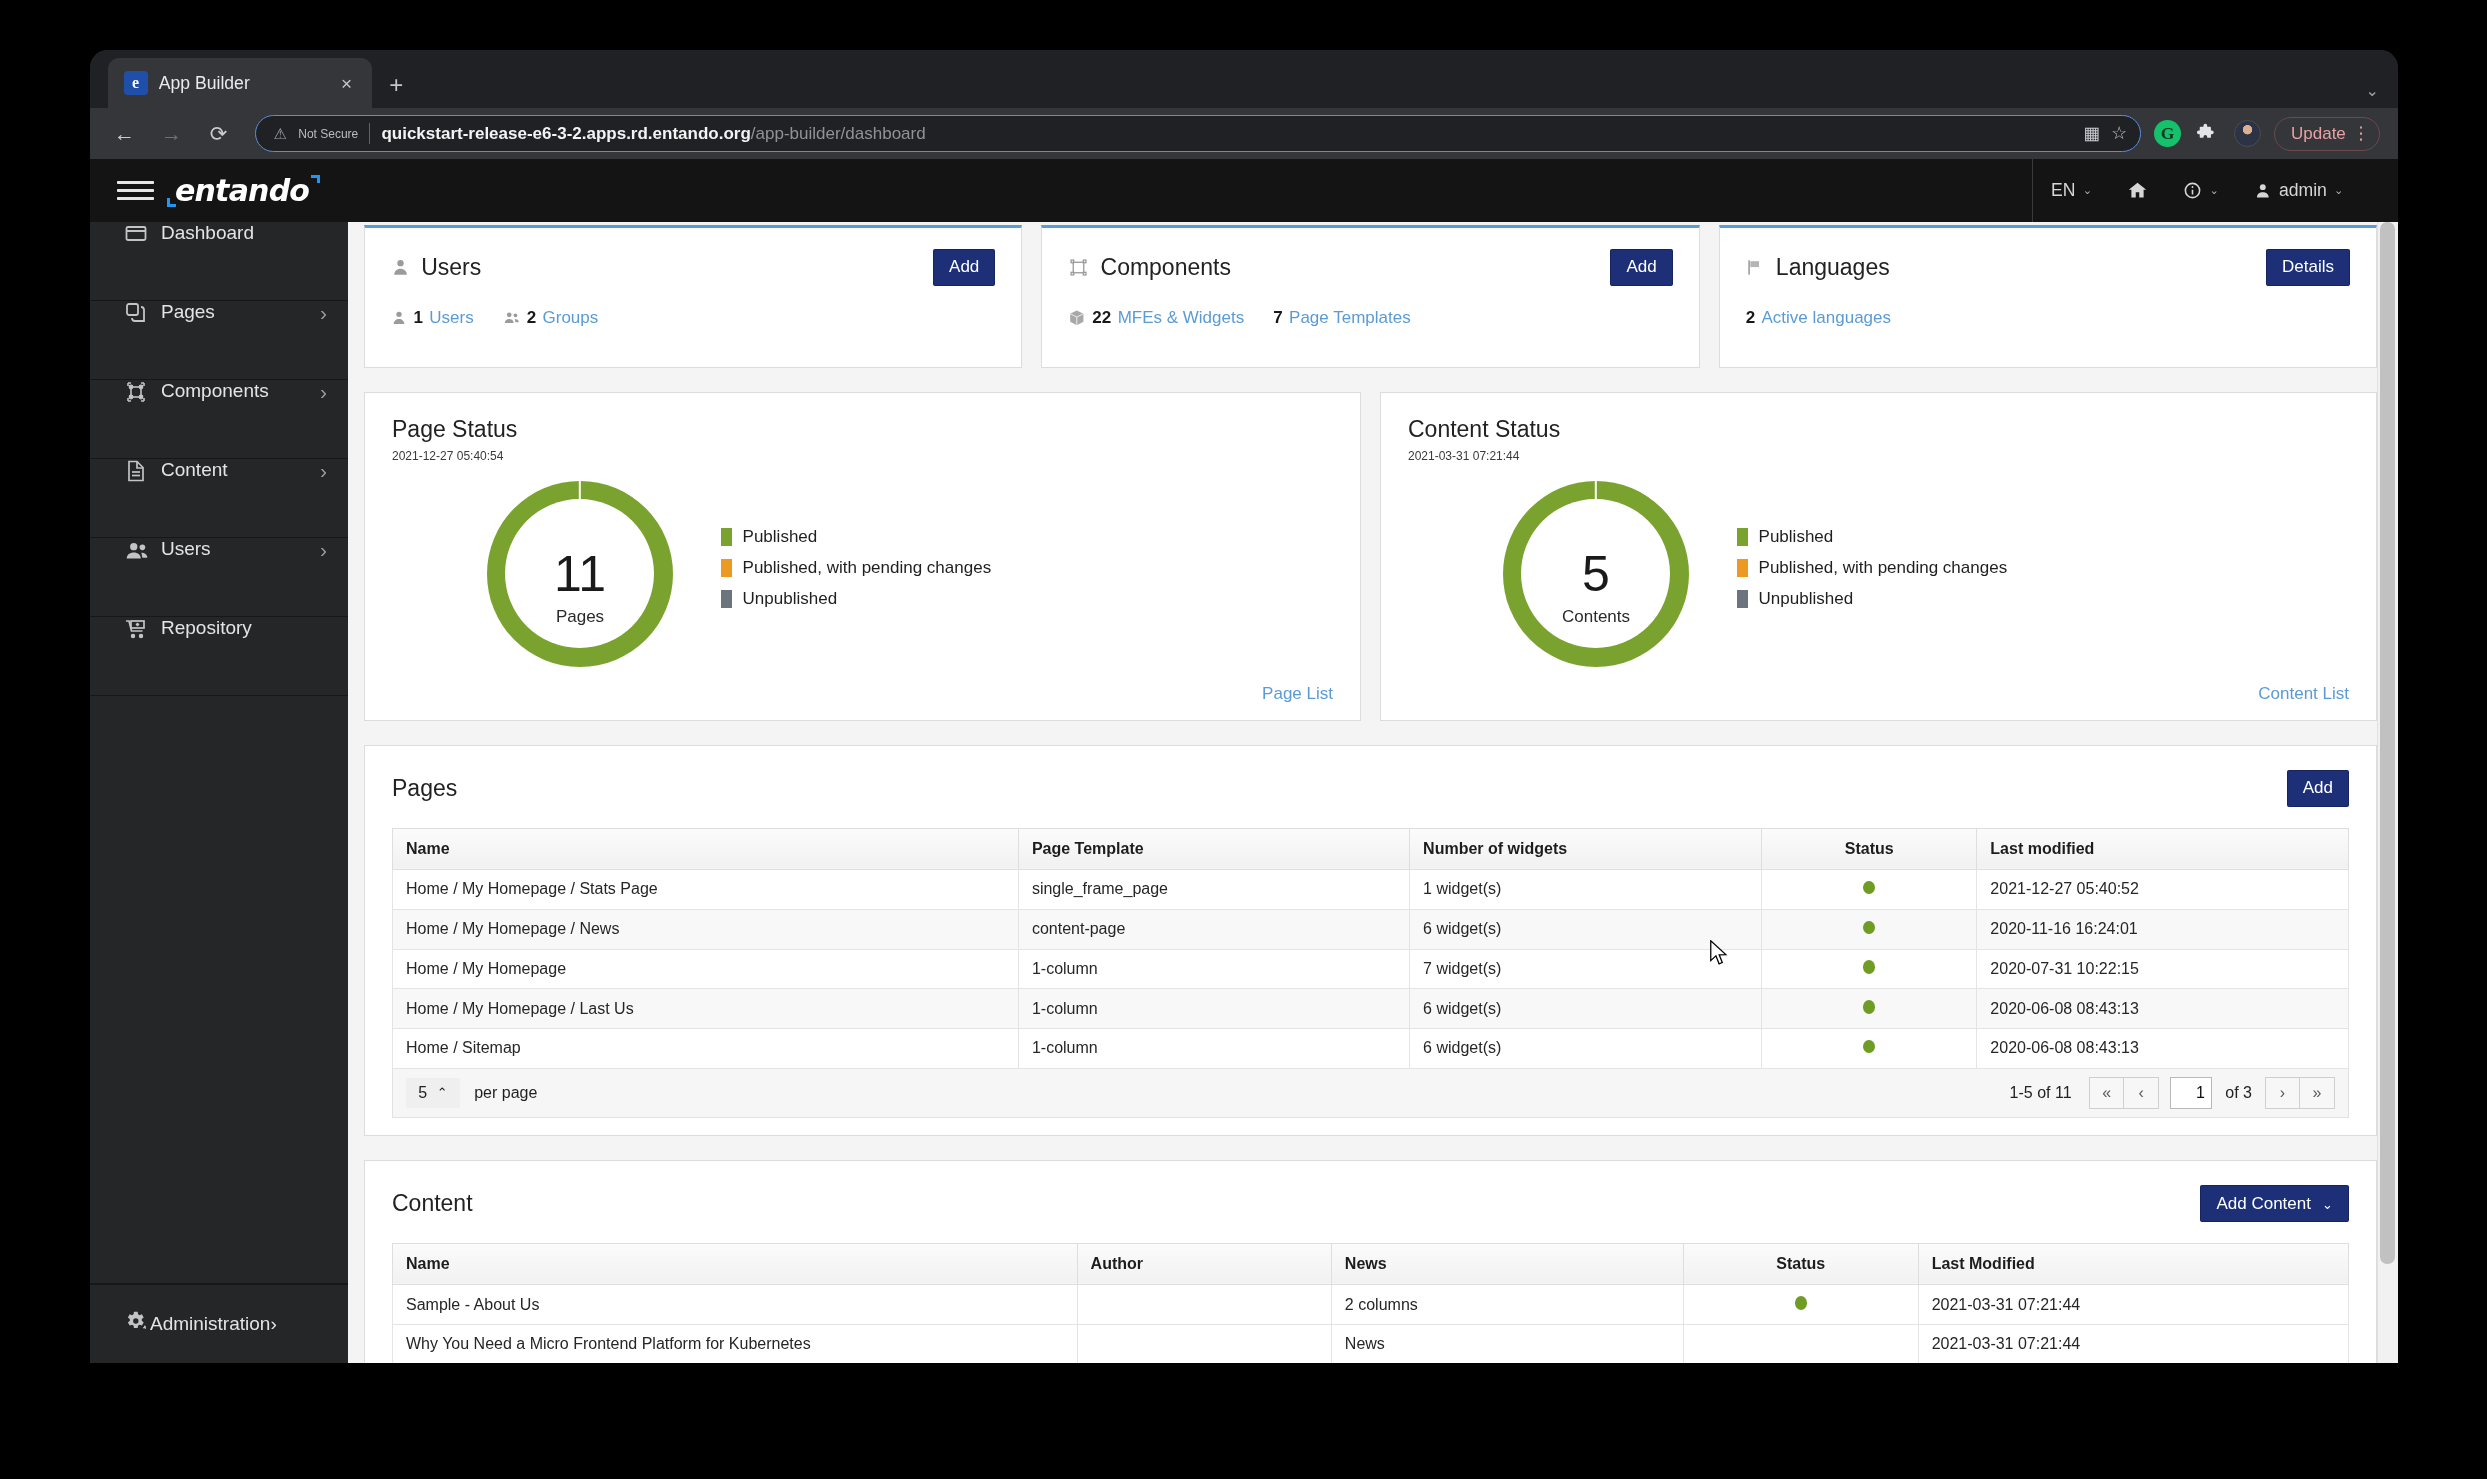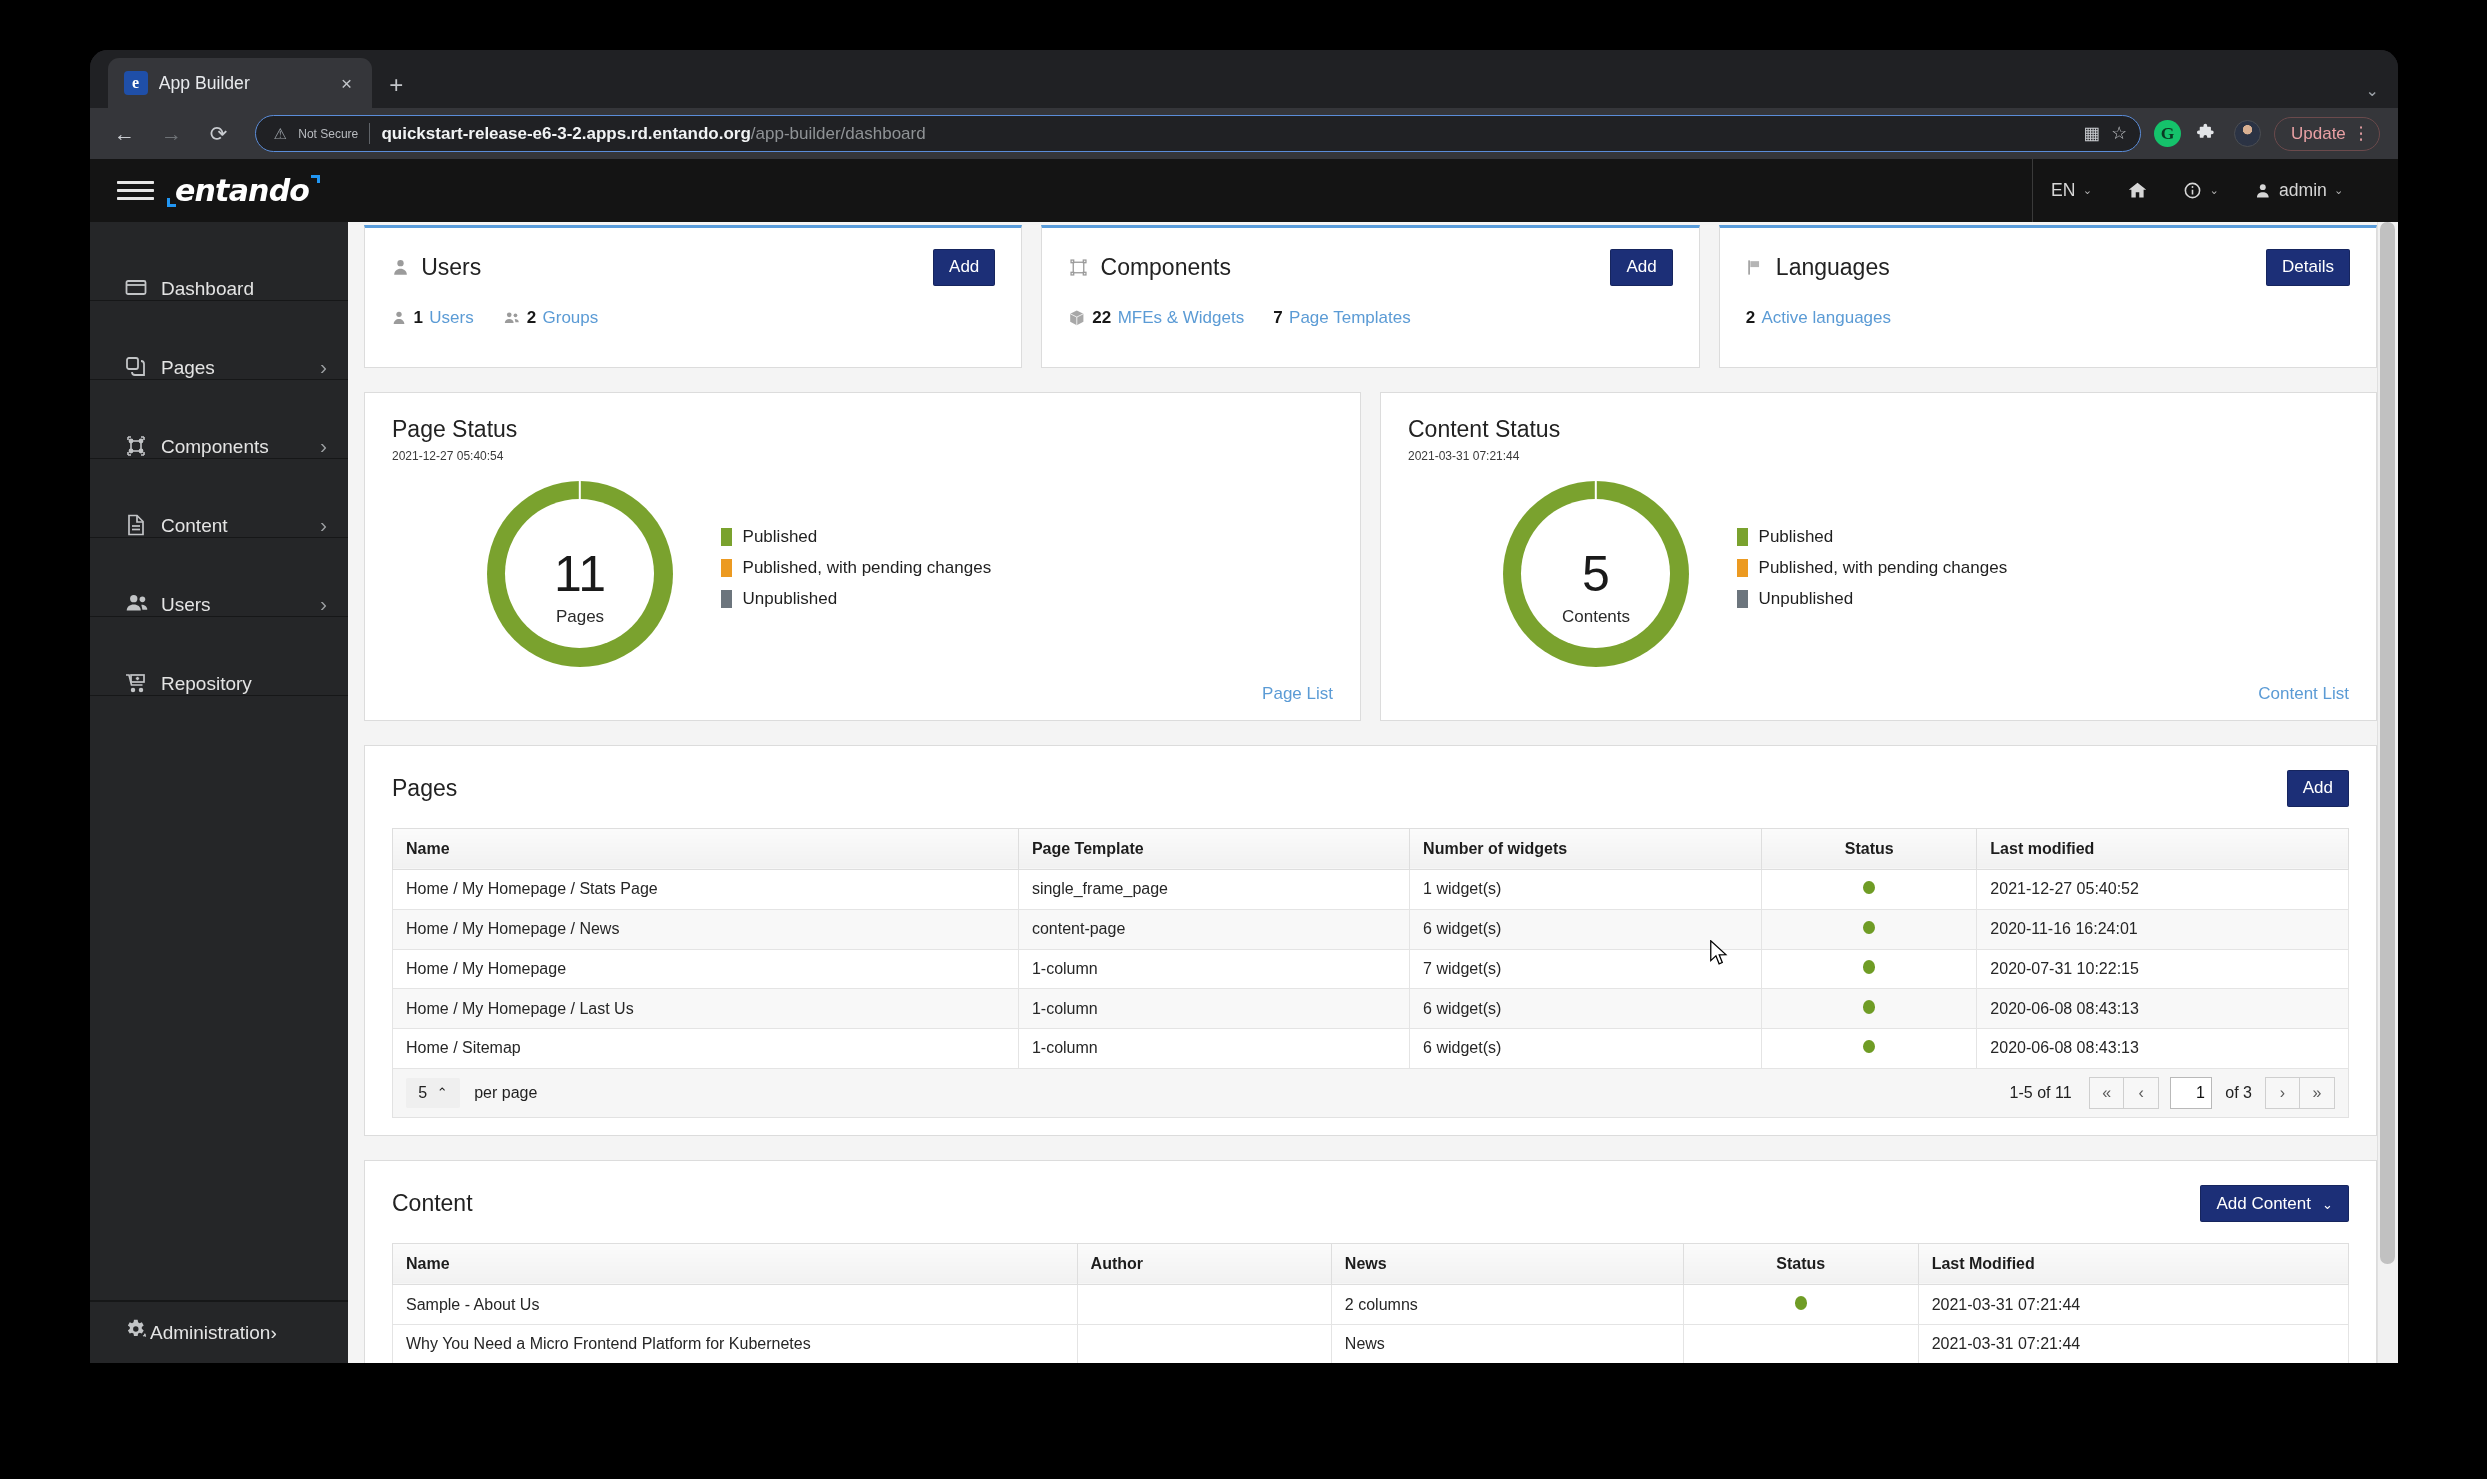--- a/index.html
+++ b/index.html
@@ -186,36 +186,36 @@
 
   
   #sidebar {
     width: 258px; background: #252628;
     flex: 0 0 auto;
     display: flex; flex-direction: column;
     position: relative;
   }
   .side-item {
     height: 79px;
-    display: flex; align-items: flex-end;
+    display: flex; align-items: flex-start;
     padding: 0 21px 0 34px;
     color: #e4e4e4; font-size: 19px;
     border-bottom: 0.8px solid #161718;
     cursor: pointer;
   }
   .side-item .ico {
     width: 37px; flex: 0 0 auto;
     display:flex; align-items:center;
     color: #c2c4c6;
   }
   .side-item .lbl { flex: 1 1 auto; }
   .side-item .chev { color: #9b9ea1; font-size: 21px; }
   #side-spacer { flex: 1 1 auto; background: #252628; border-bottom:0.8px solid #161718;}
   #side-admin {
-    height: 62px;
+    height: 79px;
     display: flex; align-items: center;
     padding: 0 21px 0 34px;
     color: #e4e4e4; font-size: 19px;
     cursor: pointer;
     border-top: 0.8px solid #161718;
   }
 
   
   #content-area {
     flex: 1 1 auto;

